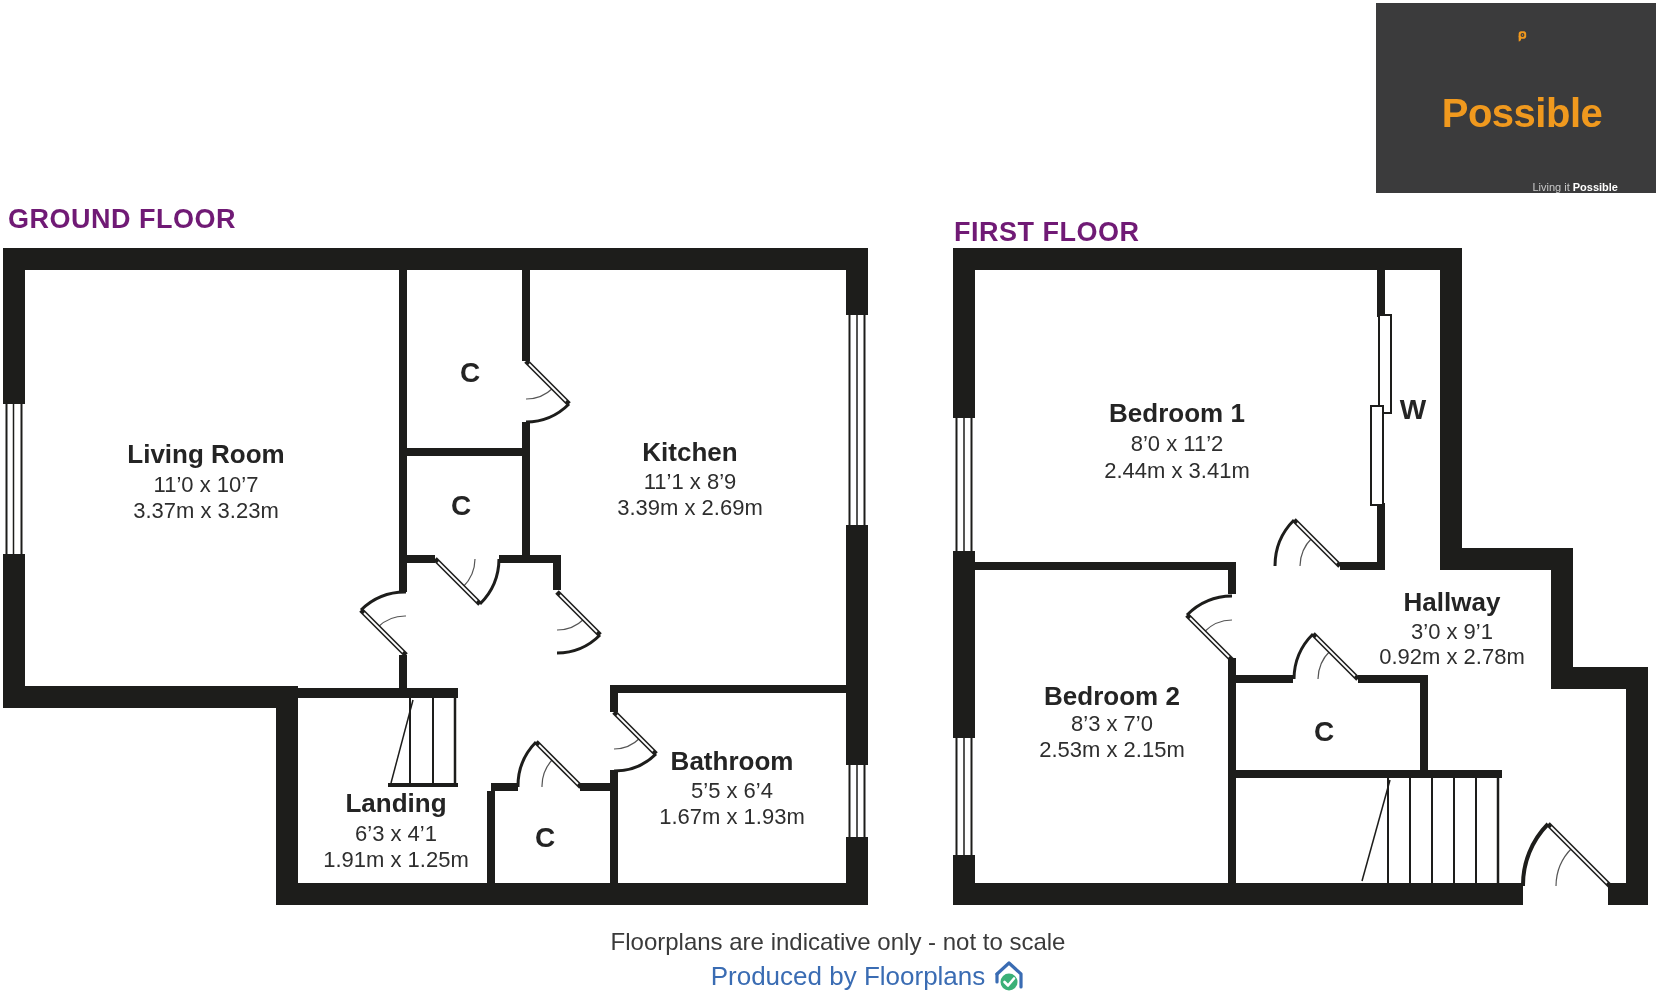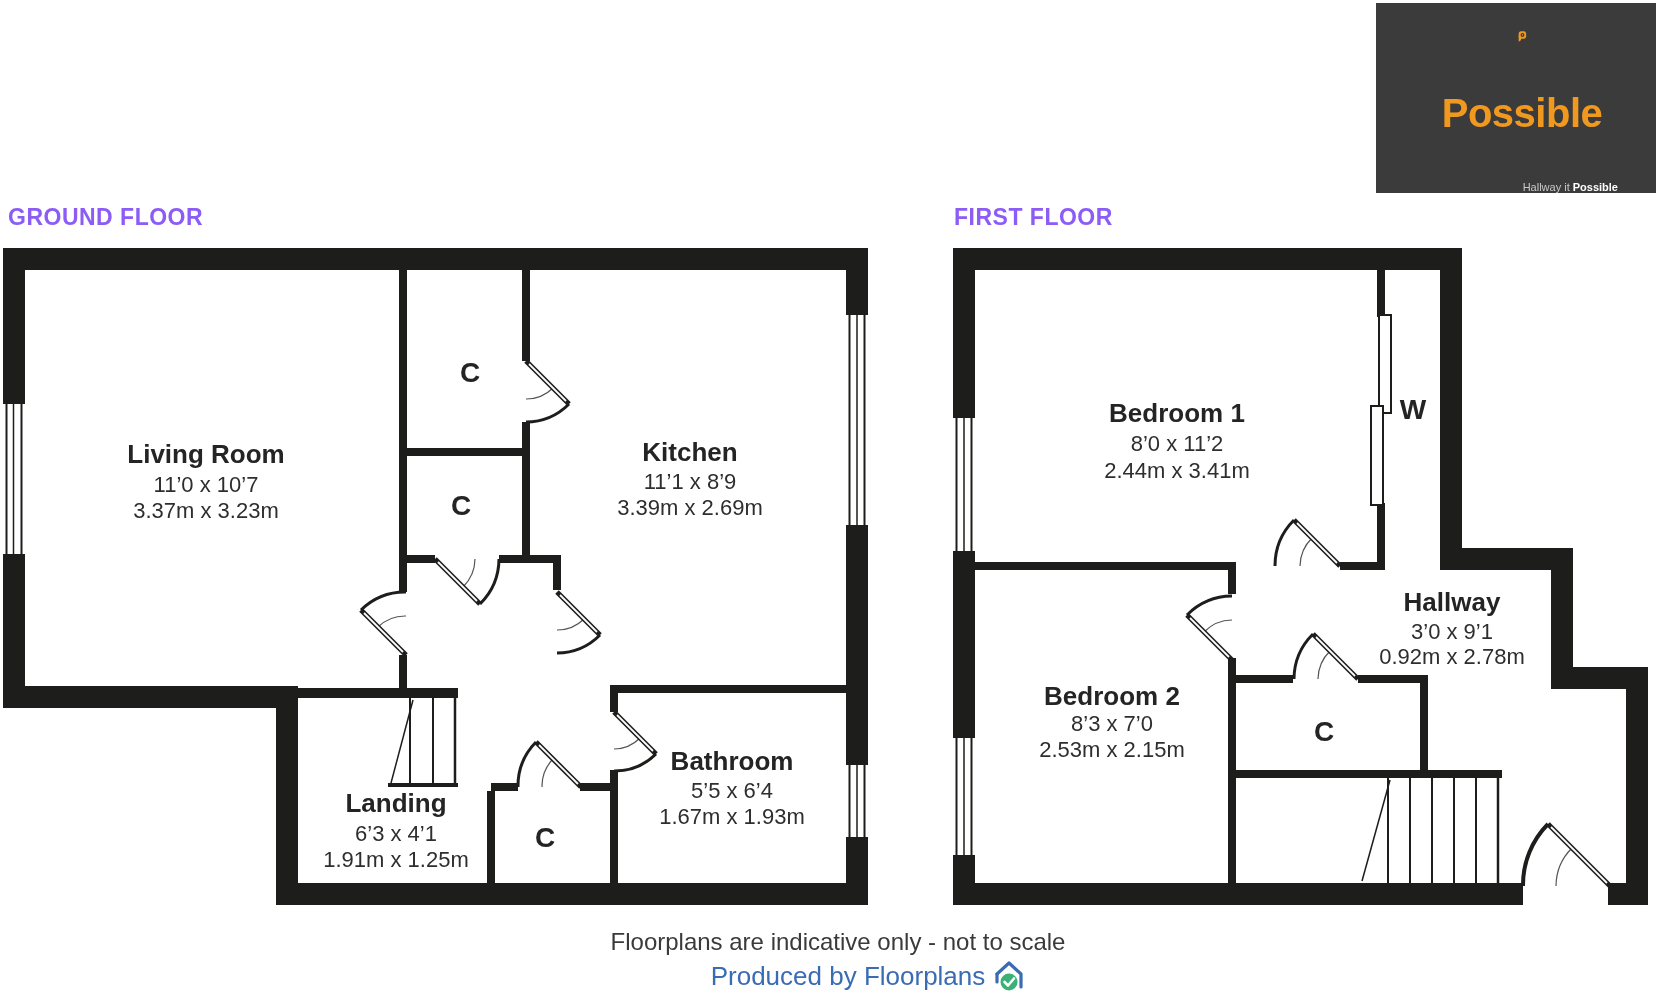--- a/index.html
+++ b/index.html
@@ -1,22 +1,22 @@
 <!DOCTYPE html>
 <html><head>
 <meta charset="utf-8">
 <style>
   html,body{margin:0;padding:0;background:#ffffff;}
   #stage{position:relative;width:1656px;height:1000px;background:#ffffff;overflow:hidden;
          font-family:"Liberation Sans",sans-serif;}
   #planSvg{position:absolute;left:0;top:0;}
 
-  .floor-header{position:absolute;top:204px;font-weight:bold;font-size:23px;letter-spacing:.5px;color:#8b5cf6;}
+  .floor-header{position:absolute;top:204px;font-weight:bold;font-size:27px;letter-spacing:.5px;color:#701a75;}
   #gf-header{left:8px;}
-  #ff-header{left:954px;}
+  #ff-header{left:954px;margin-top:13px;}
 
   .room-name{font-weight:bold;font-size:26px;fill:#242424;}
   .room-dim{font-size:22px;fill:#2e2e2e;}
   .closet-label{font-weight:bold;font-size:28px;fill:#242424;}
 
   
   #logo-box{position:absolute;left:1376px;top:3px;width:292px;height:190px;background:#3b3b3c;
             display:flex;flex-direction:column;align-items:center;gap:45px;}
   #logo-pin{margin-top:28px;}
   #logo-word{color:#f0991e;font-weight:bold;font-size:40px;line-height:1;margin-top:6px;letter-spacing:-.5px;}
@@ -258,21 +258,21 @@
   </svg>
 
   <div id="logo-box">
     <svg id="logo-pin" width="56" height="66" viewBox="0 0 56 66">
       <rect x="8" y="2" width="45" height="45" rx="15" fill="#f0991e"></rect>
       <path d="M8 28 L22 28 L22 50 Q22 60 10 63 L8 63 Z" fill="#f0991e"></path>
       <circle cx="31" cy="24" r="11.5" fill="#3b3b3c"></circle>
       <circle cx="31" cy="24" r="4.5" fill="#f0991e"></circle>
     </svg>
     <div id="logo-word">Possible</div>
-    <div id="logo-tagline"><span>Hallway it </span><b>Possible</b></div>
+    <div id="logo-tagline"><span>Living it </span><b>Possible</b></div>
   </div>
 
   <div id="footer-note">Floorplans are indicative only - not to scale</div>
   <div id="footer-credit">
     <span id="footer-credit-text">Produced by Floorplans</span>
     <svg width="32" height="32" viewBox="0 0 32 32">
       <path d="M4 14 L16 3 L28 14 L28 27" fill="none" stroke="#3a6cb3" stroke-width="3.2" stroke-linejoin="round" stroke-linecap="round"></path>
       <path d="M4 14 L4 22" fill="none" stroke="#3a6cb3" stroke-width="3.2" stroke-linecap="round"></path>
       <circle cx="16" cy="22" r="8.5" fill="#3bb077"></circle>
       <polyline points="11.5,22 15,25.5 21,18.5" fill="none" stroke="#ffffff" stroke-width="2.6" stroke-linecap="round" stroke-linejoin="round"></polyline>

